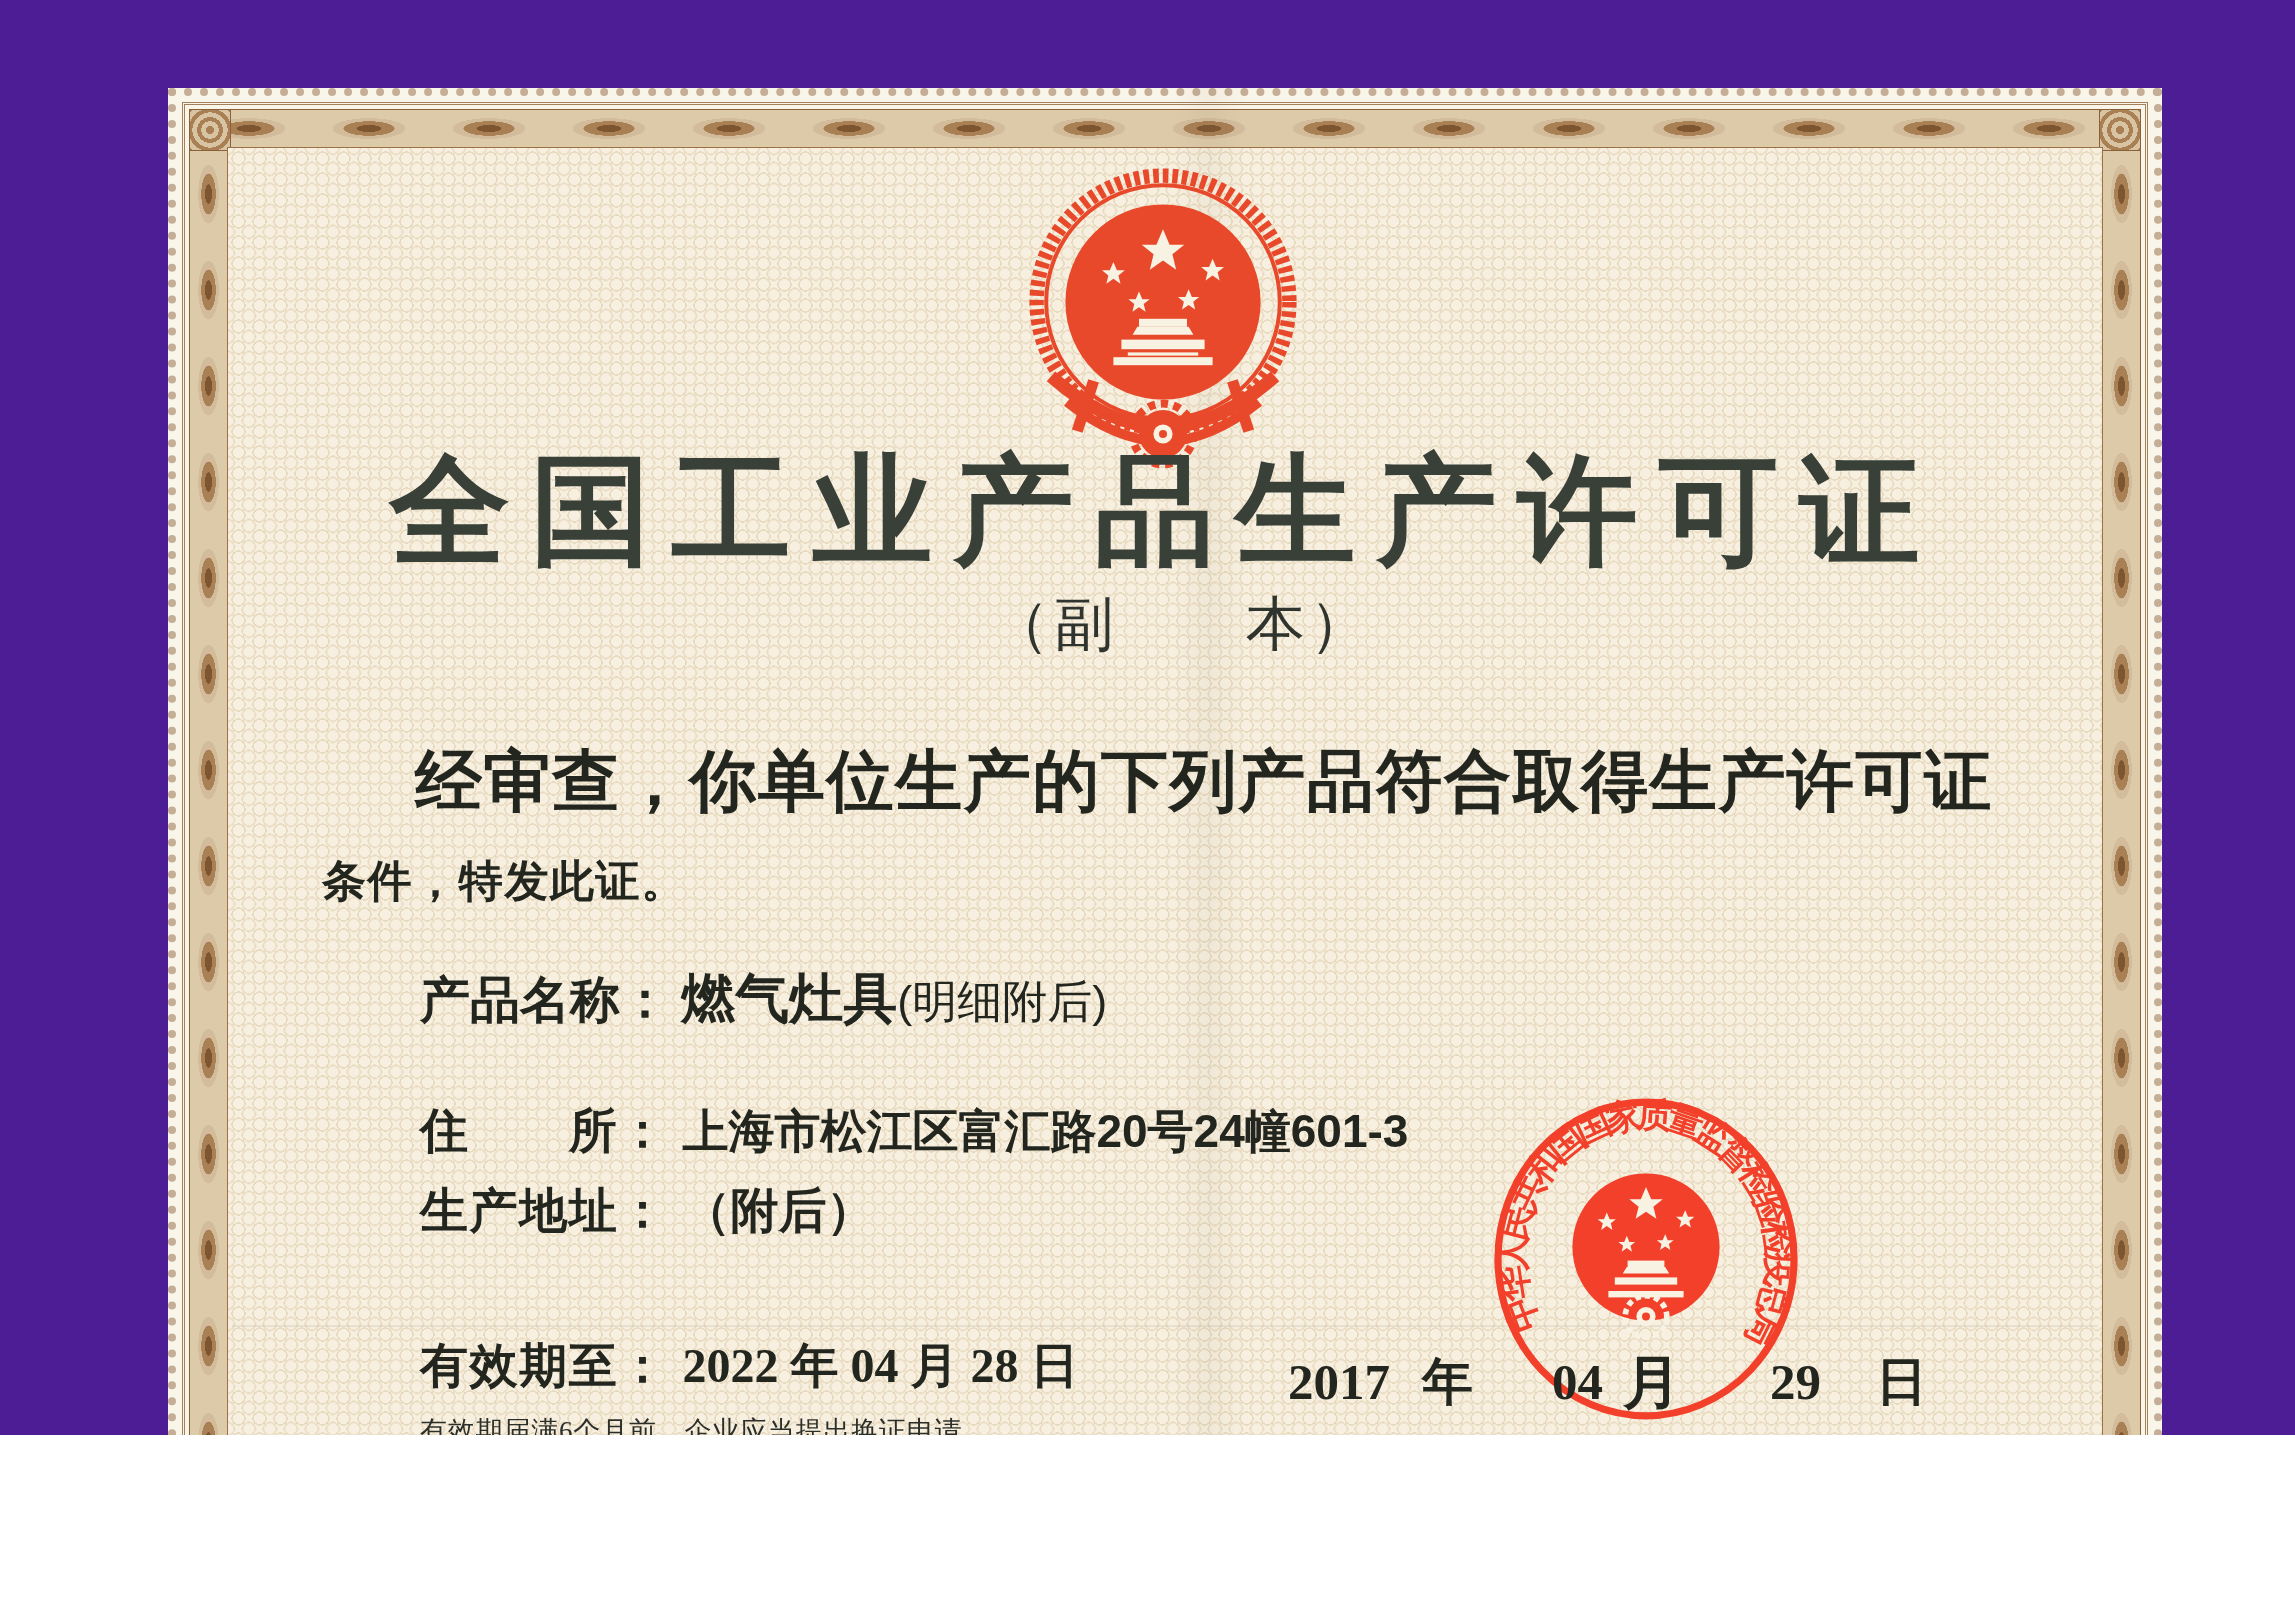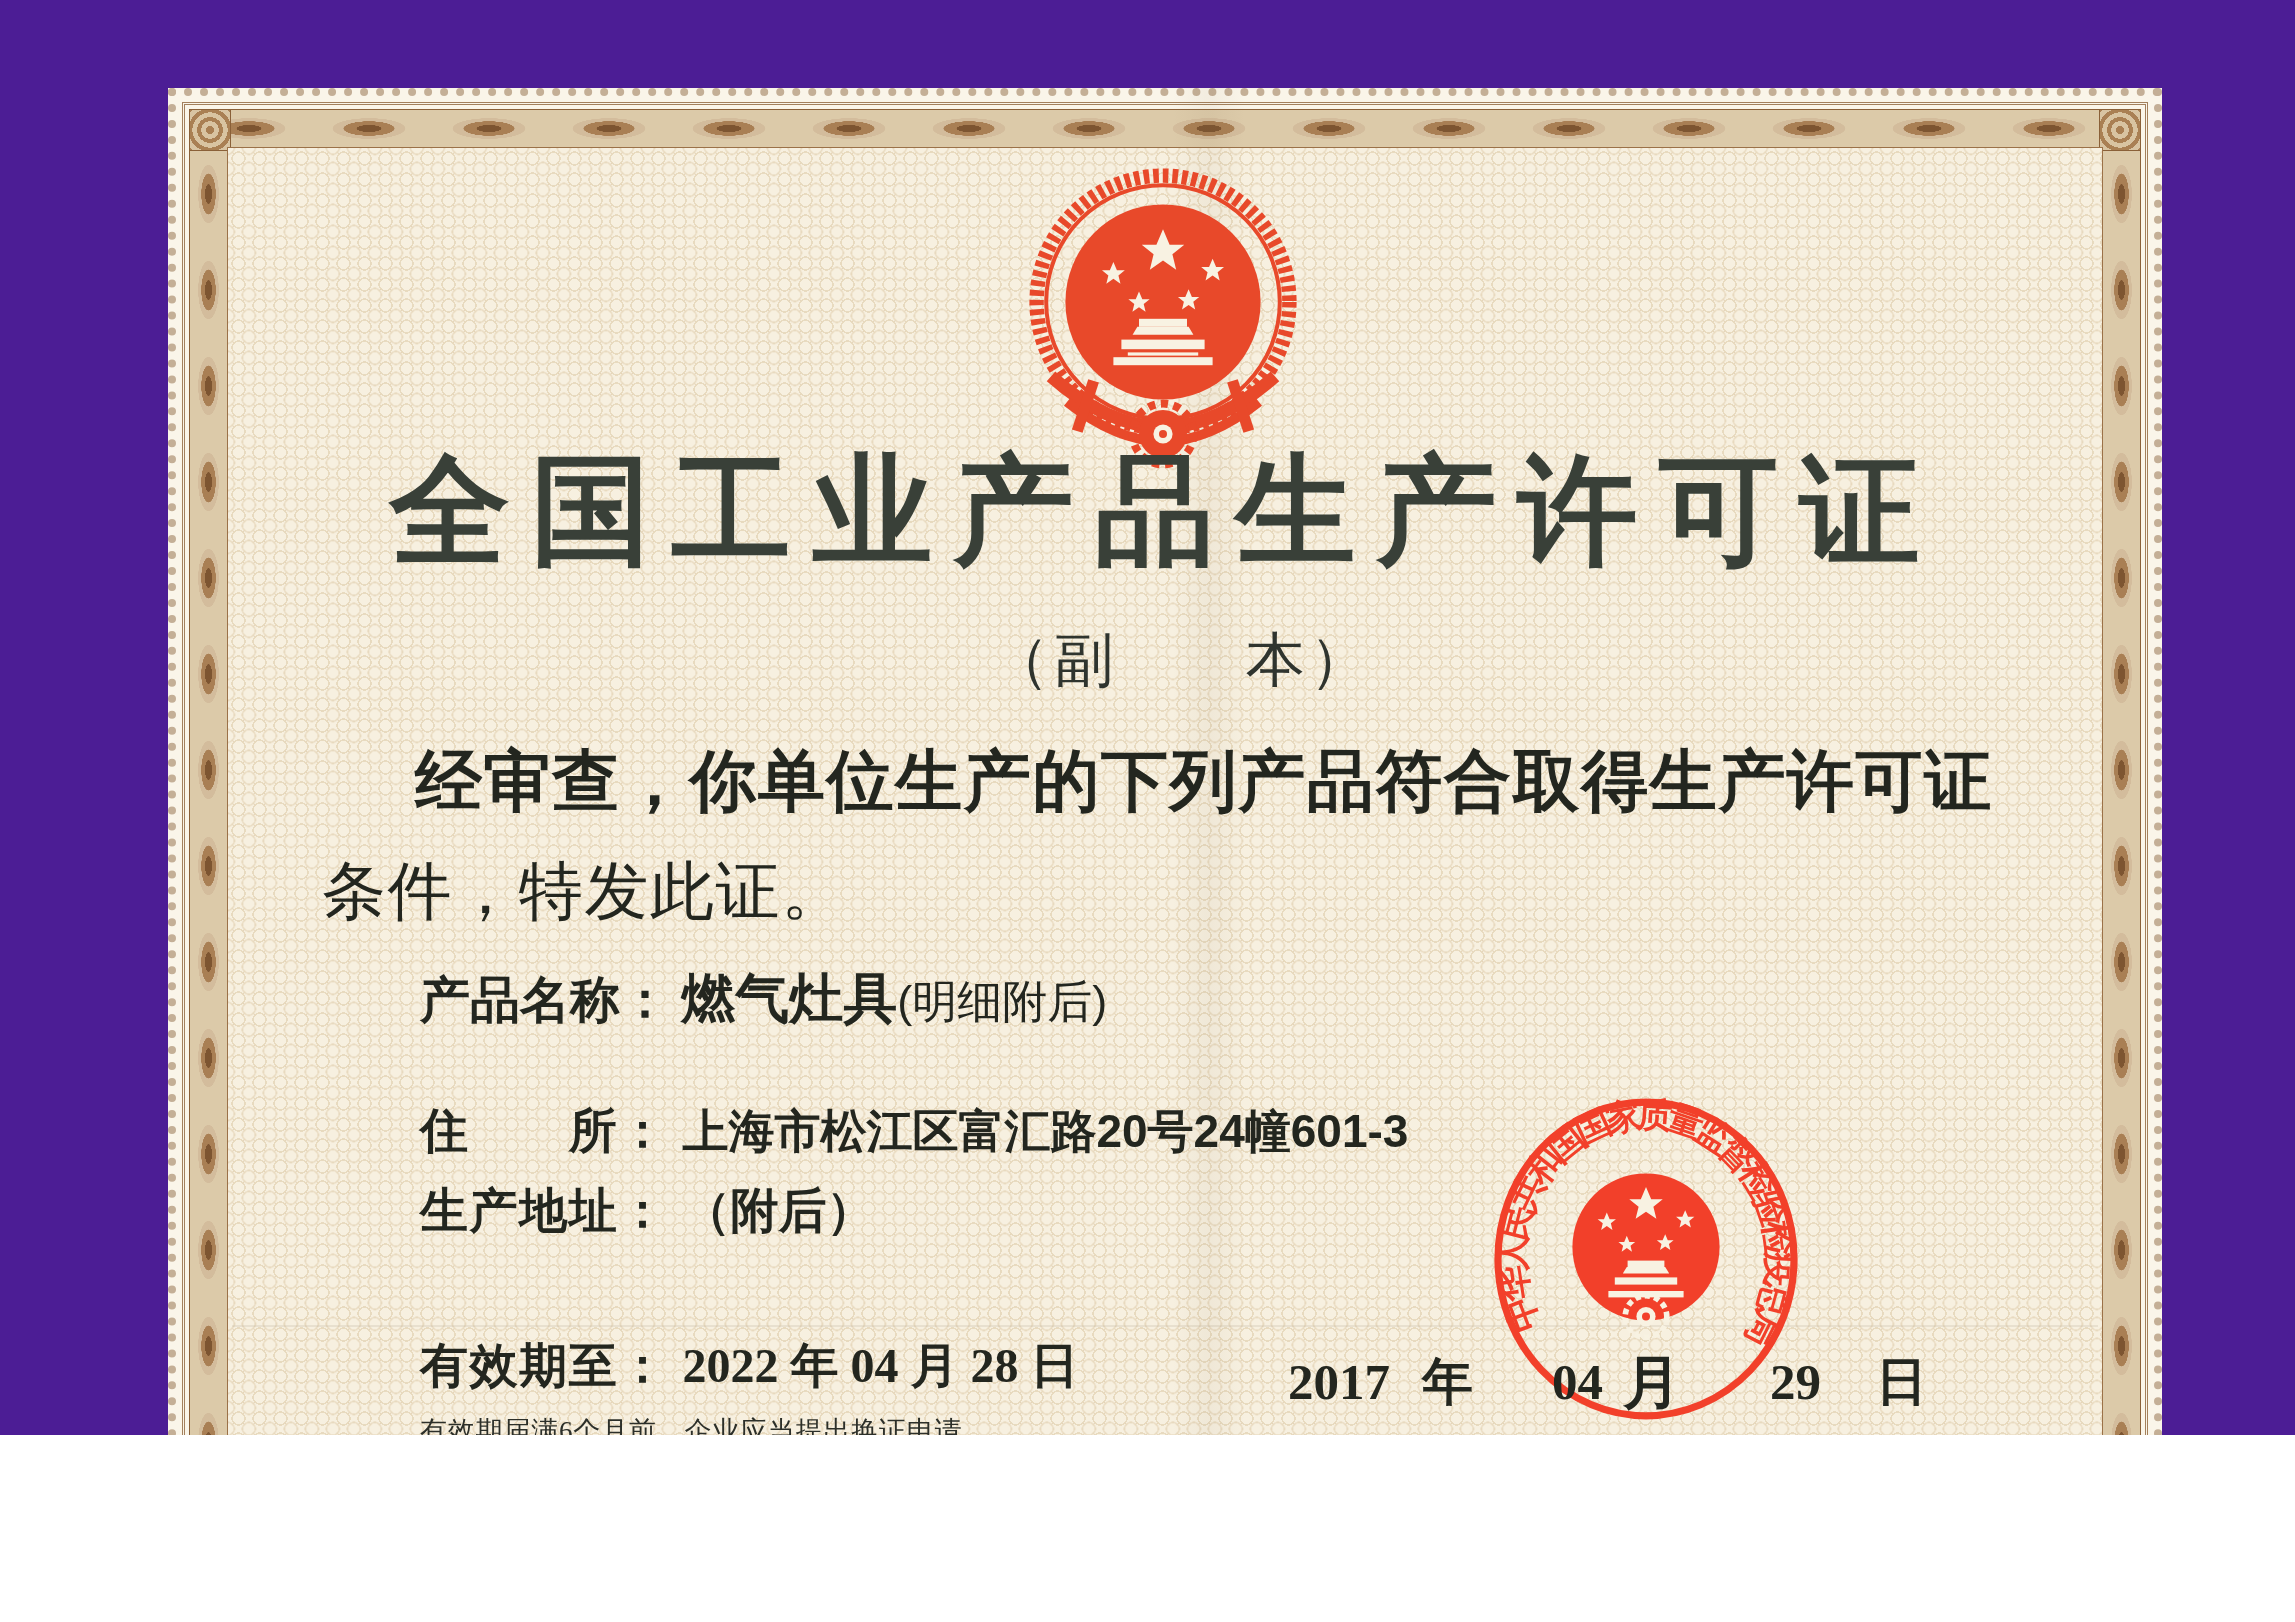--- a/index.html
+++ b/index.html
@@ -35,26 +35,26 @@
       background-size:21px 21px;background-position:0 0,10.4px 10.4px;}
 
   .crease-v{position:absolute;left:1005px;top:0;width:72px;height:100%;
       background:linear-gradient(90deg, rgba(0,0,0,0), rgba(110,90,60,.05) 45% 55%, rgba(0,0,0,0));}
   .crease-h{position:absolute;left:64px;right:64px;top:1237px;height:2.4px;background:rgba(110,90,60,.10);}
 
   
   .t{position:absolute;line-height:1;white-space:nowrap;}
   .title{left:0;right:0;top:364px;text-align:center;font-size:120px;font-weight:bold;
          letter-spacing:21px;color:#394038;}
-  .subtitle{left:0;right:0;top:543px;text-align:center;font-size:59px;color:#2f342e;
+  .subtitle{left:0;right:0;top:507px;text-align:center;font-size:59px;color:#2f342e;
          letter-spacing:4.8px;padding-left:34px;}
   .company{left:213px;top:585px;font-size:46px;font-weight:600;letter-spacing:5.6px;color:#313831;
          font-family:"Liberation Sans", sans-serif;}
   .para1{left:247px;top:660px;font-size:67px;font-weight:bold;letter-spacing:1.6px;color:#23261f;}
-  .para2{left:154px;top:772px;font-size:64px;font-weight:normal;letter-spacing:1.6px;color:#23261f;}
+  .para2{left:154px;top:772px;font-size:44px;font-weight:bold;letter-spacing:1.6px;color:#23261f;}
   .product-row{left:252px;top:883px;color:#23261f;}
   .product-label{font-size:50px;font-weight:bold;}
   .product-value{font-size:54px;font-weight:bold;font-family:"Liberation Sans", sans-serif;margin-left:11.2px;margin-top:40px;}
   .product-note{font-size:45px;font-weight:normal;font-family:"Liberation Sans", sans-serif;}
   .field{color:#23261f;}
   .f0{left:252px;top:1019px;} .f1{left:252px;top:1099px;}
   .f2{left:252px;top:1176px;} .f3{left:252px;top:1254px;}
   .field .lab{font-size:48px;font-weight:bold;letter-spacing:1.6px;}
   .val-sans{font-size:46px;font-weight:600;font-family:"Liberation Sans", sans-serif;margin-left:14.4px;}
   .val-serif{font-size:48px;font-weight:600;margin-left:14.4px;}

